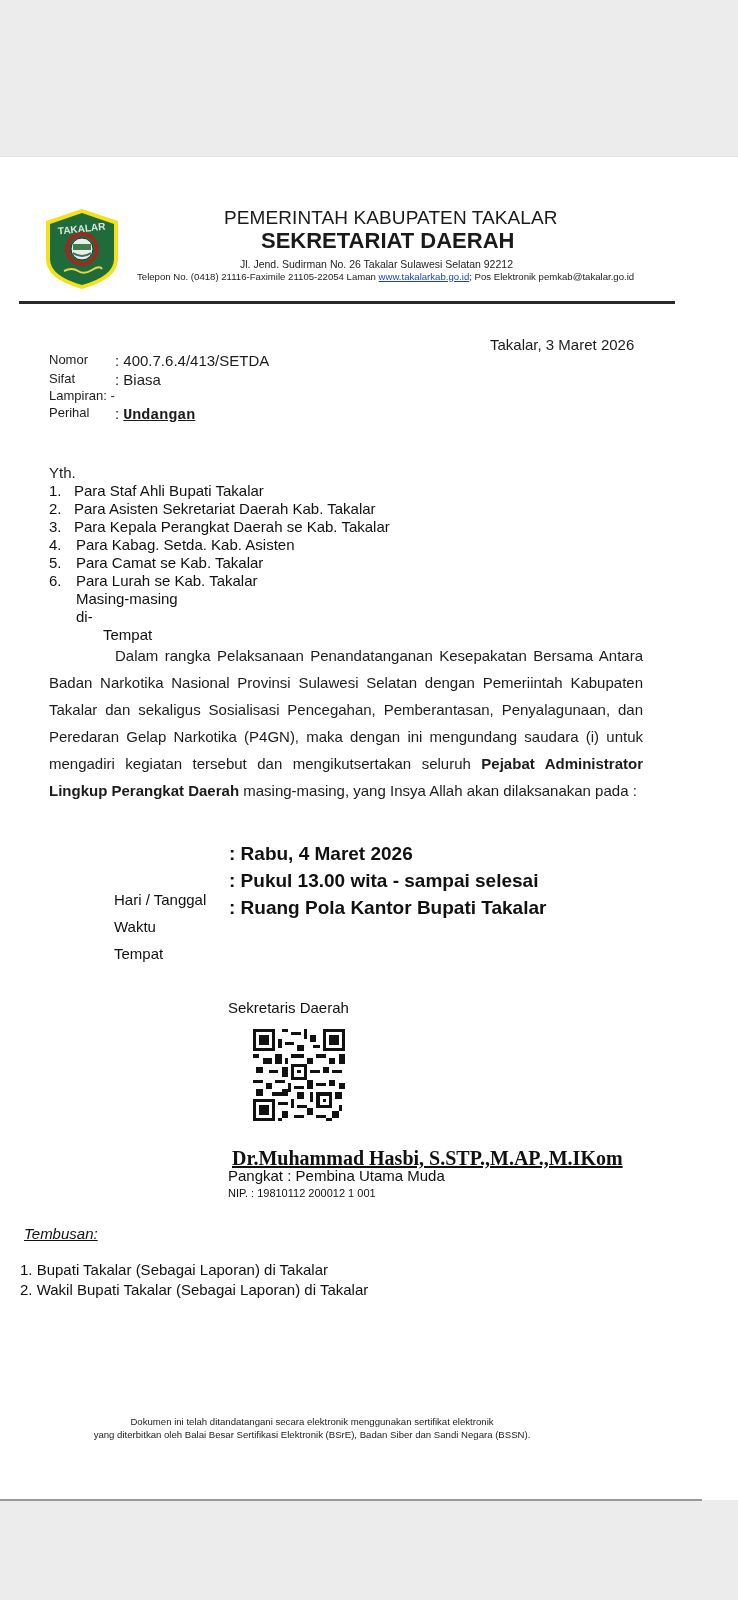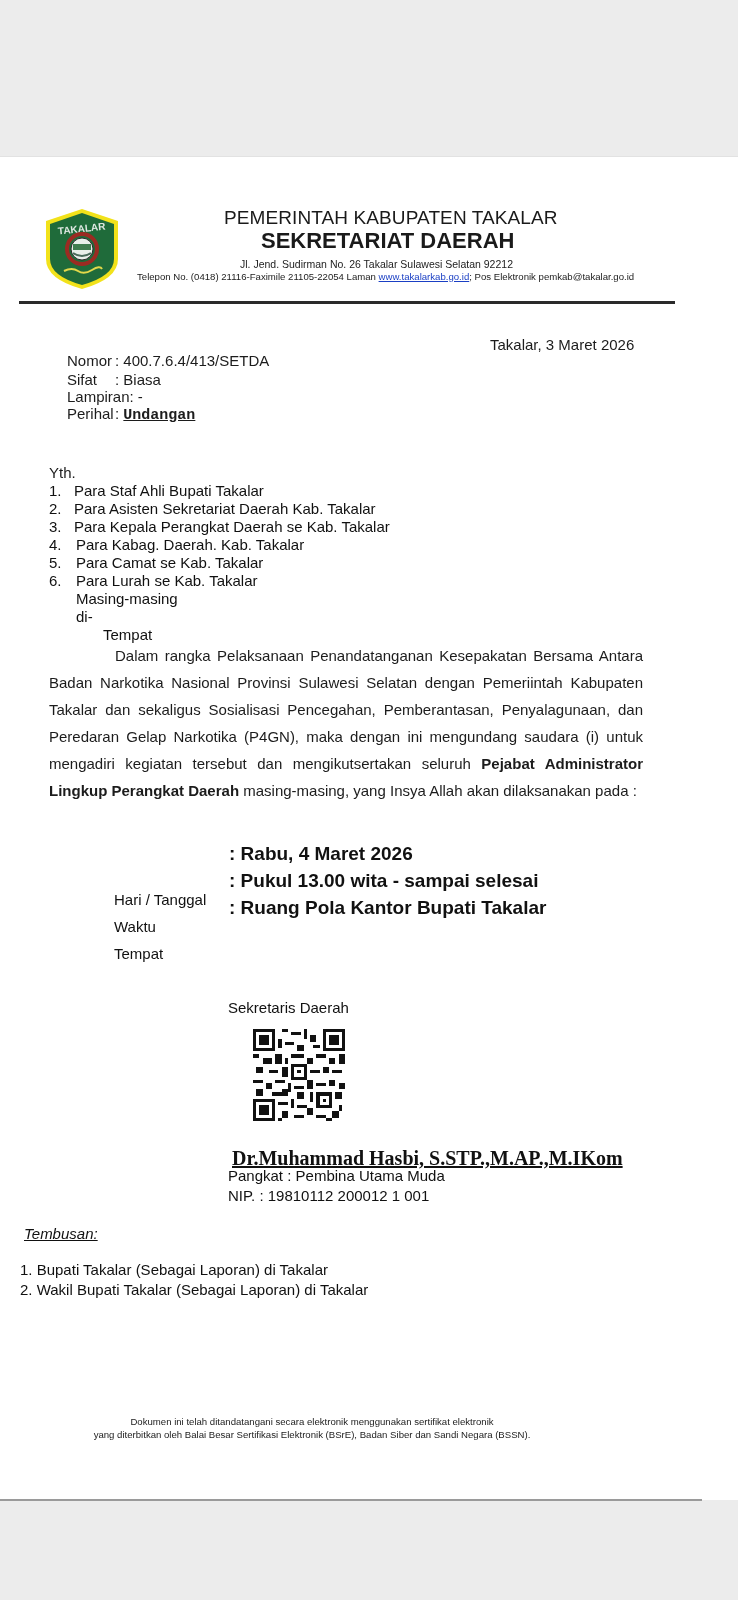--- a/index.html
+++ b/index.html
@@ -26,21 +26,21 @@
     .lh-line1 { left: 224px; top: 50px; font-size: 19px; letter-spacing: 0.1px; color: #1a1a1a; }
     .lh-line2 { left: 261px; top: 71px; font-size: 22px; font-weight: bold; color: #1a1a1a; }
     .lh-line3 { left: 240px; top: 101px; font-size: 10.5px; color: #222; }
     .lh-line4 { left: 137px; top: 114px; font-size: 9.6px; color: #222; }
     .lh-line4 .link { color: #1a3fc4; text-decoration: underline; }
     .lh-rule { position: absolute; left: 19px; top: 144px; width: 656px; height: 3px; background: #2a2a2a; }
 
     .body-text { font-size: 15px; color: #1c1c1c; }
     .date { left: 490px; top: 179px; font-size: 15px; }
 
-    .meta-label { left: 67px; font-size: 15px; }
+    .meta-label { left: 49px; font-size: 13px; }
     .meta-val { left: 115px; font-size: 15px; }
     .meta-val b { text-decoration: underline; font-family: Liberation Mono, monospace; }
 
     .yth { left: 49px; top: 307px; font-size: 15px; }
     .rcpt-num { left: 49px; font-size: 15px; }
     .rcpt-txt { font-size: 15px; }
 
     .para {
       position: absolute; left: 49px; width: 594px;
       font-size: 15px; line-height: 27px; text-align: justify;
@@ -48,21 +48,21 @@
     }
     .para .indent { display: inline-block; width: 66px; }
 
     .ev-label { left: 114px; font-size: 15px; margin-top: 48px; }
     .ev-val { left: 229px; font-size: 19px; font-weight: bold; }
 
     .sig-title { left: 228px; top: 842px; font-size: 15px; }
     .qr { position: absolute; left: 253px; top: 872px; width: 92px; height: 92px; }
     .sig-name { left: 232px; top: 990px; font-size: 20px; font-weight: bold; text-decoration: underline; font-family: Liberation Serif, serif; }
     .sig-rank { left: 228px; top: 1010px; font-size: 15px; }
-    .sig-nip { left: 228px; top: 1030px; font-size: 15px; text-align: center; }
+    .sig-nip { left: 228px; top: 1030px; font-size: 11px; text-align: center; }
 
     .cc-title { left: 24px; top: 1068px; font-size: 15px; font-style: italic; text-decoration: underline; }
     .cc-item { left: 20px; font-size: 15px; }
 
     .footnote {
       position: absolute; left: 0; width: 624px; text-align: center;
       font-size: 9.6px; color: #222;
     }
   </style>
 </head>
@@ -99,21 +99,21 @@
 
   <div class="abs yth body-text">Yth.</div>
 
   <div class="abs rcpt-num" style="top:325px">1.</div>
   <div class="abs rcpt-txt" style="top:325px;left:74px">Para Staf Ahli Bupati Takalar</div>
   <div class="abs rcpt-num" style="top:343px">2.</div>
   <div class="abs rcpt-txt" style="top:343px;left:74px">Para Asisten Sekretariat Daerah Kab. Takalar</div>
   <div class="abs rcpt-num" style="top:361px">3.</div>
   <div class="abs rcpt-txt" style="top:361px;left:74px">Para Kepala Perangkat Daerah se Kab. Takalar</div>
   <div class="abs rcpt-num" style="top:379px">4.</div>
-  <div class="abs rcpt-txt" style="top:379px;left:76px">Para Kabag. Daerah. Kab. Takalar</div>
+  <div class="abs rcpt-txt" style="top:379px;left:76px">Para Kabag. Setda. Kab. Asisten</div>
   <div class="abs rcpt-num" style="top:397px">5.</div>
   <div class="abs rcpt-txt" style="top:397px;left:76px">Para Camat se Kab. Takalar</div>
   <div class="abs rcpt-num" style="top:415px">6.</div>
   <div class="abs rcpt-txt" style="top:415px;left:76px">Para Lurah se Kab. Takalar</div>
 
   <div class="abs rcpt-txt" style="top:433px;left:76px">Masing-masing</div>
   <div class="abs rcpt-txt" style="top:451px;left:76px">di-</div>
   <div class="abs rcpt-txt" style="top:469px;left:103px">Tempat</div>
 
   <div class="para" style="top:485px"><span class="indent"></span><span>Dalam rangka Pelaksanaan Penandatanganan Kesepakatan Bersama Antara Badan Narkotika Nasional Provinsi Sulawesi Selatan dengan Pemeriintah Kabupaten Takalar dan sekaligus Sosialisasi Pencegahan, Pemberantasan, Penyalagunaan, dan Peredaran Gelap Narkotika (P4GN), maka dengan ini mengundang saudara (i) untuk mengadiri kegiatan tersebut dan mengikutsertakan seluruh </span><b>Pejabat Administrator Lingkup Perangkat Daerah</b><span> masing-masing, yang Insya Allah akan dilaksanakan pada :</span></div>

